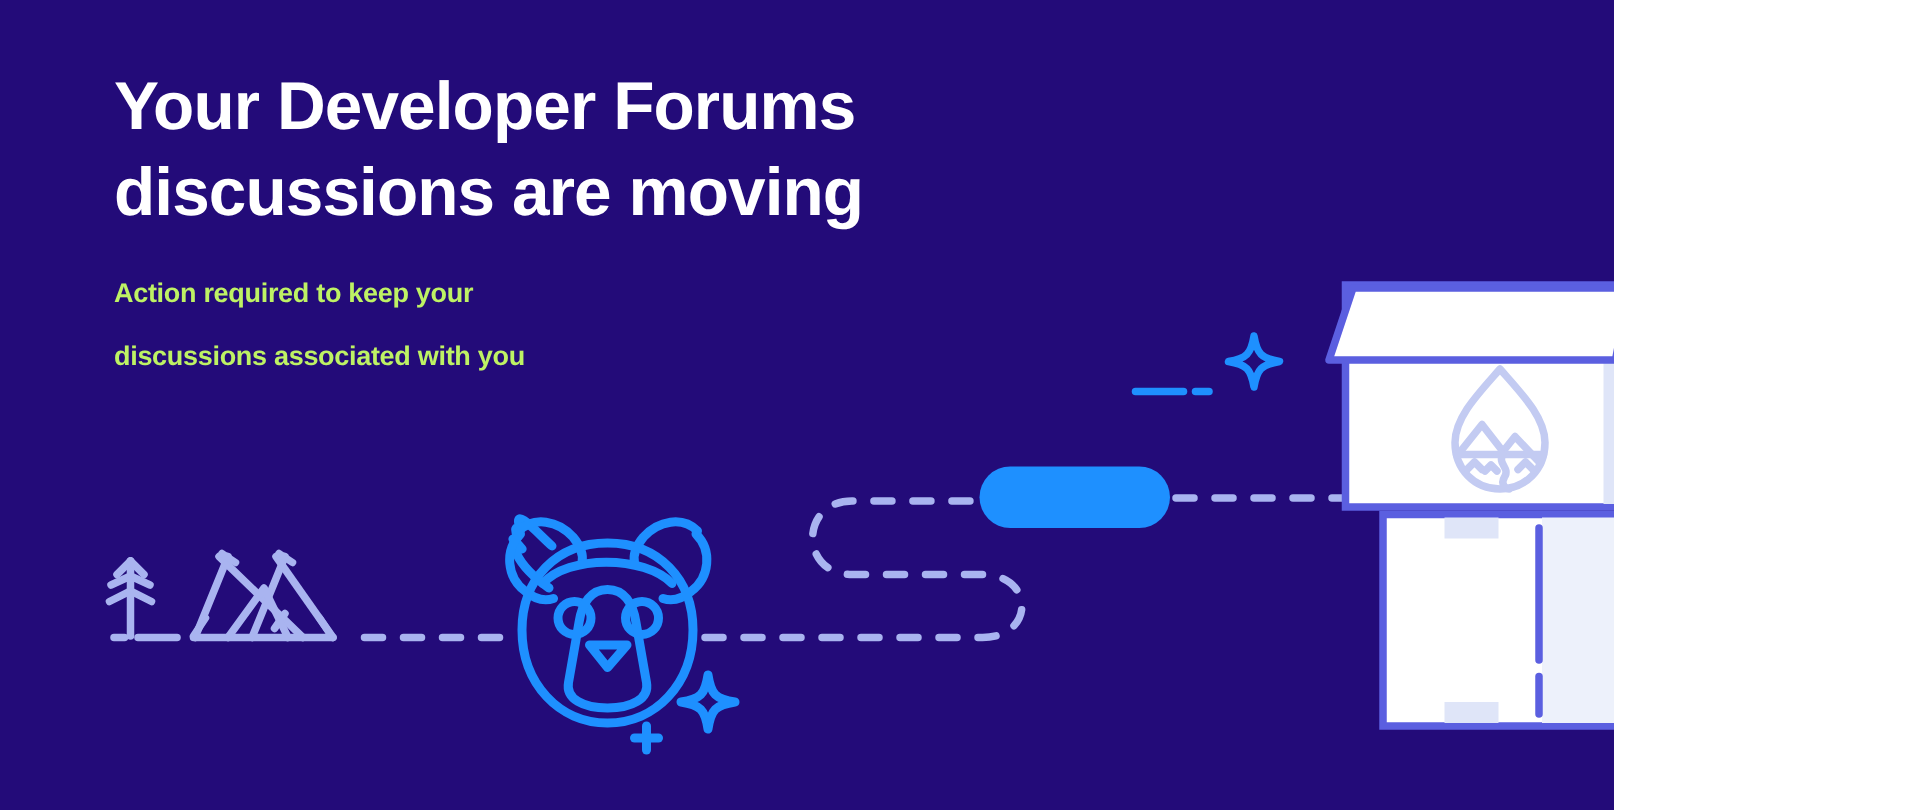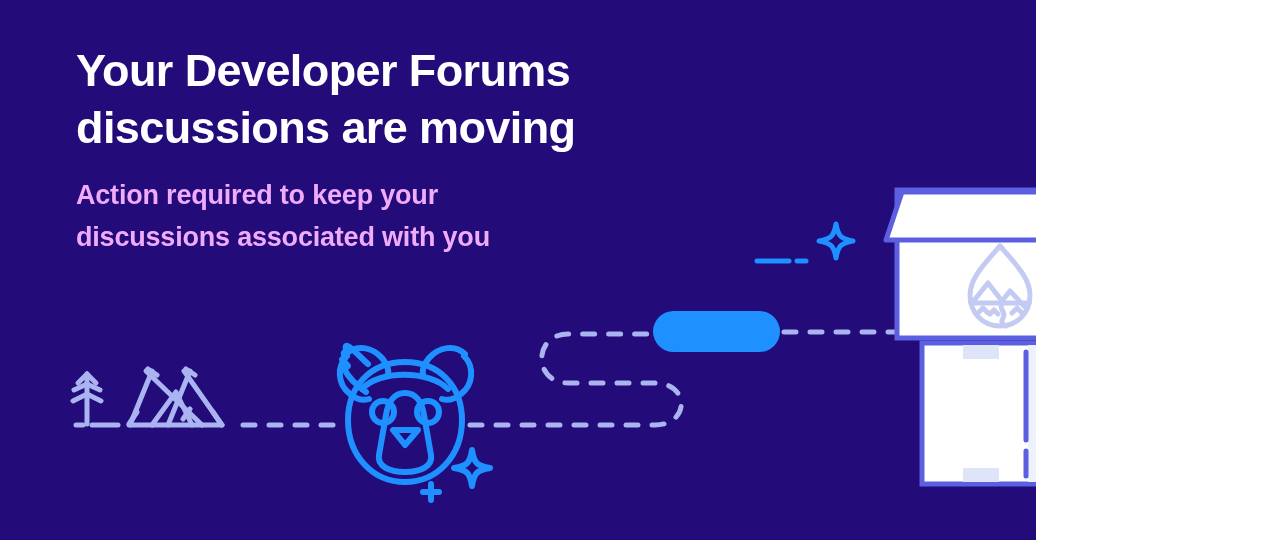--- a/index.html
+++ b/index.html
@@ -2,37 +2,37 @@
 <html><head>
 <meta charset="utf-8">
 <style>
   html,body{margin:0;padding:0;}
   body{
     width:1280px;height:540px;overflow:hidden;
     font-family:"Liberation Sans", sans-serif;
   }
   #banner{
     position:relative;width:1036px;height:540px;
-    background:#230b79;overflow:hidden;
+    background:#230b79;overflow:hidden;padding-left:40px;
   }
   #copy{
     position:absolute;left:76px;top:42px;width:640px;
   }
   #headline{
     color:#ffffff;
     font-size:45px;
     line-height:57px;
     font-weight:700;
     letter-spacing:-0.6px;
     margin:0 0 18px 0;
     white-space:pre-line;
   }
   #subhead{
-    color:#f0abfc;
-    font-size:27px;
+    color:#bef264;
+    font-size:18px;
     line-height:42px;
     font-weight:700;
     letter-spacing:-0.2px;
     margin:0;
     white-space:pre-line;
   }
   #art{
     position:absolute;left:0;top:0;width:1280px;height:540px;
   }
 </style>

